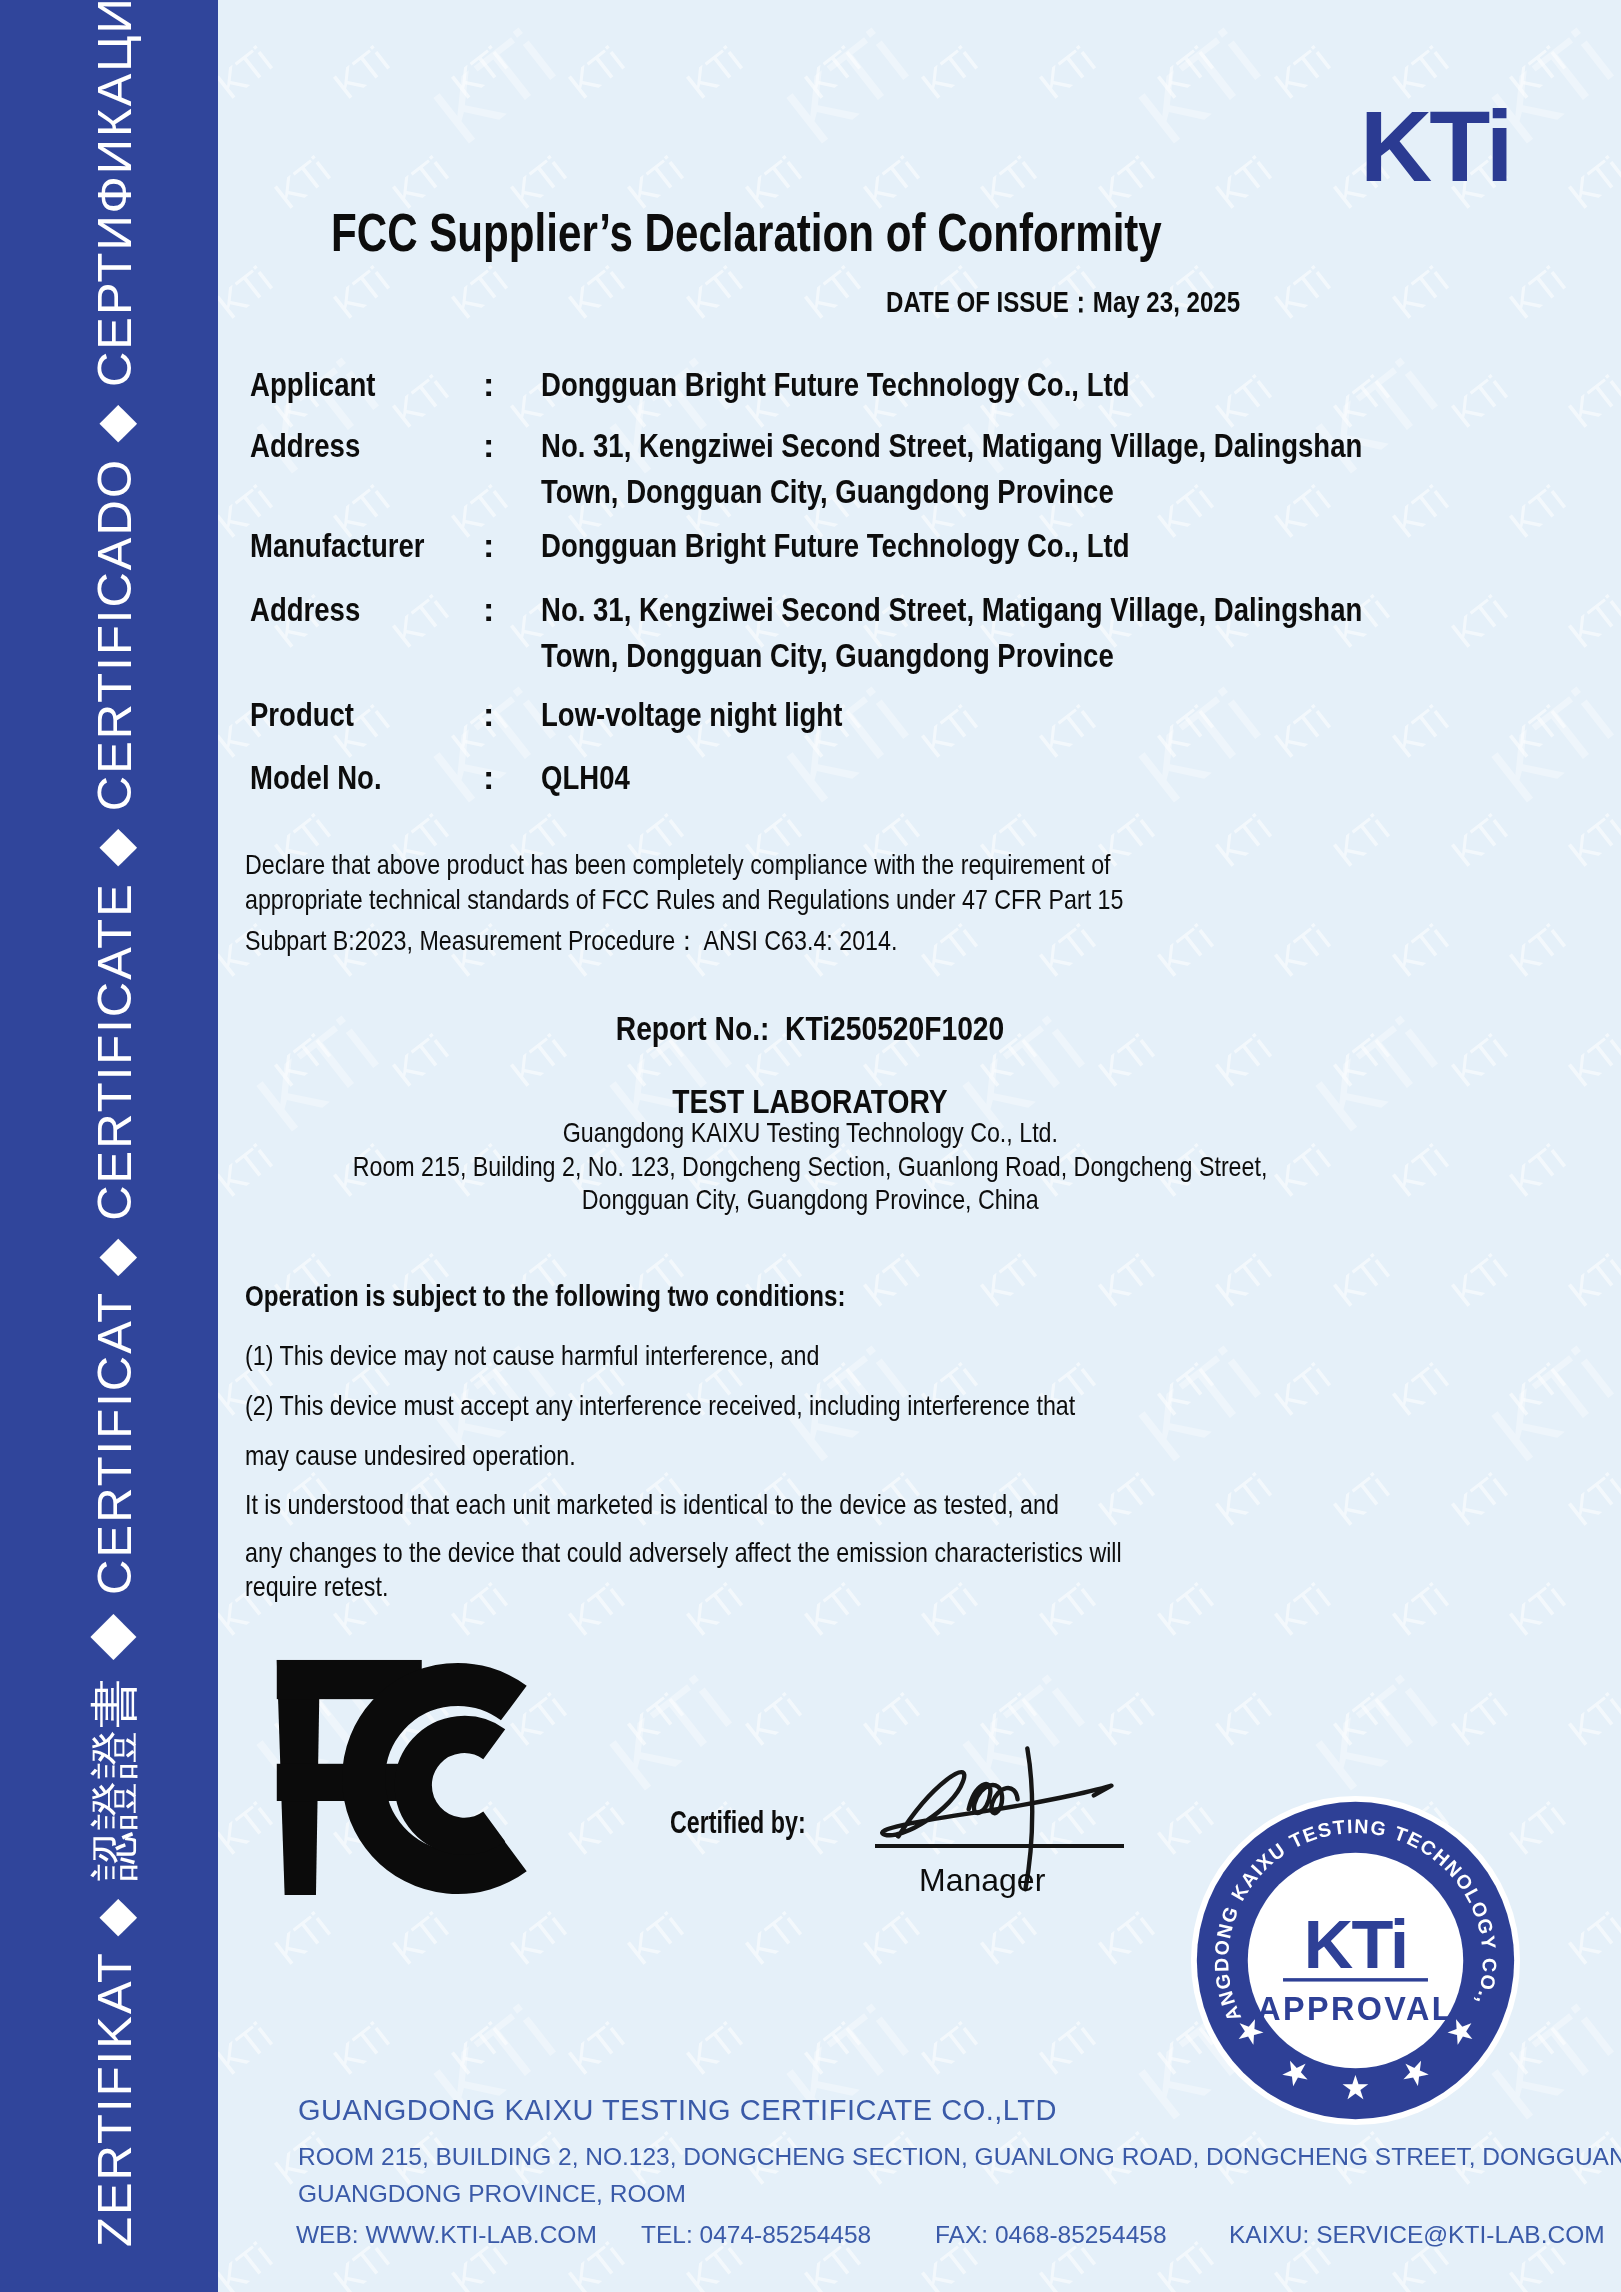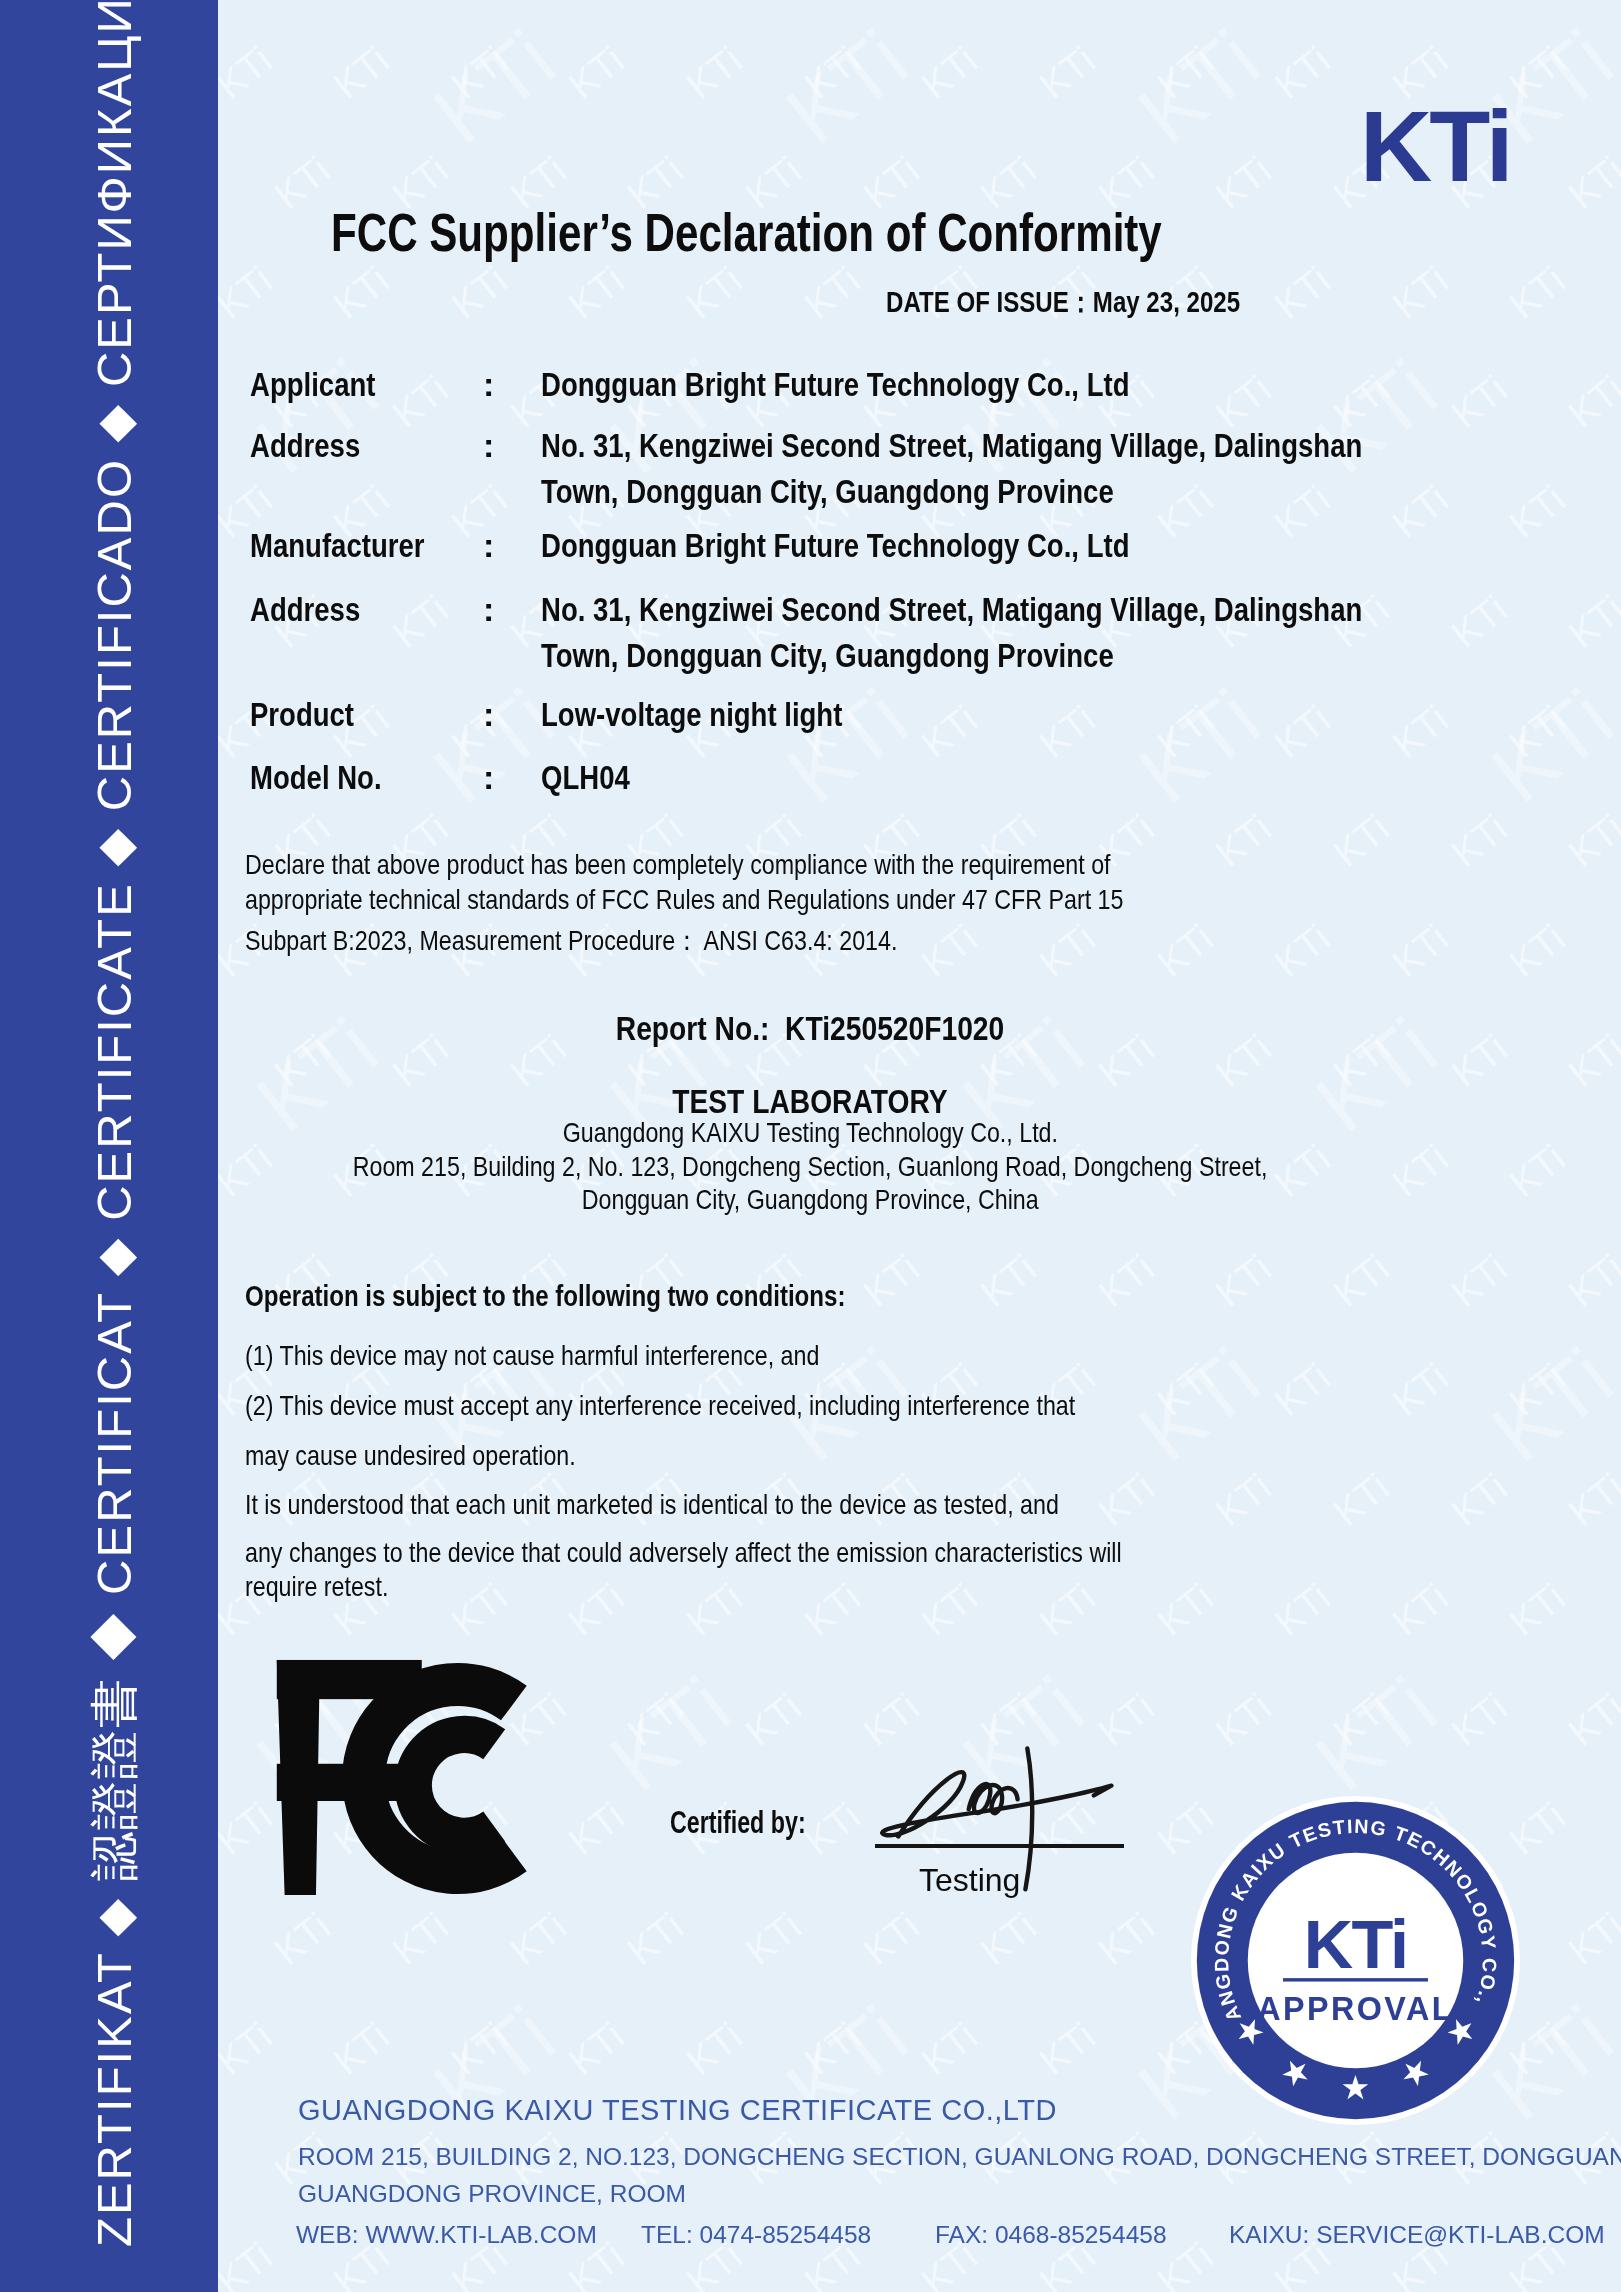--- a/index.html
+++ b/index.html
@@ -459,21 +459,21 @@
 
 <div class="abs content" id="certified">Certified by:</div>
 <svg id="sig-svg" class="abs content" width="280" height="176" viewBox="0 0 286 180">
   <g fill="none" stroke="#161616" stroke-width="4.5" stroke-linecap="round" stroke-linejoin="round">
     <path d="M40,112 C74,58 116,30 106,56 C96,84 44,116 26,110 C12,105 60,96 122,87 C184,78 238,66 258,60 L240,70"></path>
     <path d="M112,84 C118,58 136,50 134,68 C132,88 114,96 118,78 C124,58 144,52 146,70 C148,88 132,96 136,78 C142,60 160,56 162,74"></path>
     <path d="M172,22 C178,56 180,112 170,166"></path>
   </g>
 </svg>
 <div class="abs content" id="sig-line"></div>
-<div class="abs content" id="manager">Testing</div>
+<div class="abs content" id="manager">Manager</div>
 
 <svg id="seal-svg" class="abs content" width="333" height="333" viewBox="0 0 340 340">
   <circle cx="170" cy="170" r="168" fill="#ffffff"></circle>
   <circle cx="170" cy="170" r="162" fill="#2E4096"></circle>
   <circle cx="170" cy="170" r="110" fill="#ffffff"></circle>
   <defs>
     <path id="sealArc" d="M 52.2,224.9 A 130,130 0 1 1 287.8,224.9" fill="none"></path>
   </defs>
   <text font-size="20" font-weight="bold" fill="#ffffff" letter-spacing="1.5" font-family="Liberation Sans, sans-serif">
     <textPath href="#sealArc" startOffset="50%" text-anchor="middle">GUANGDONG KAIXU TESTING TECHNOLOGY CO., LTD</textPath>

